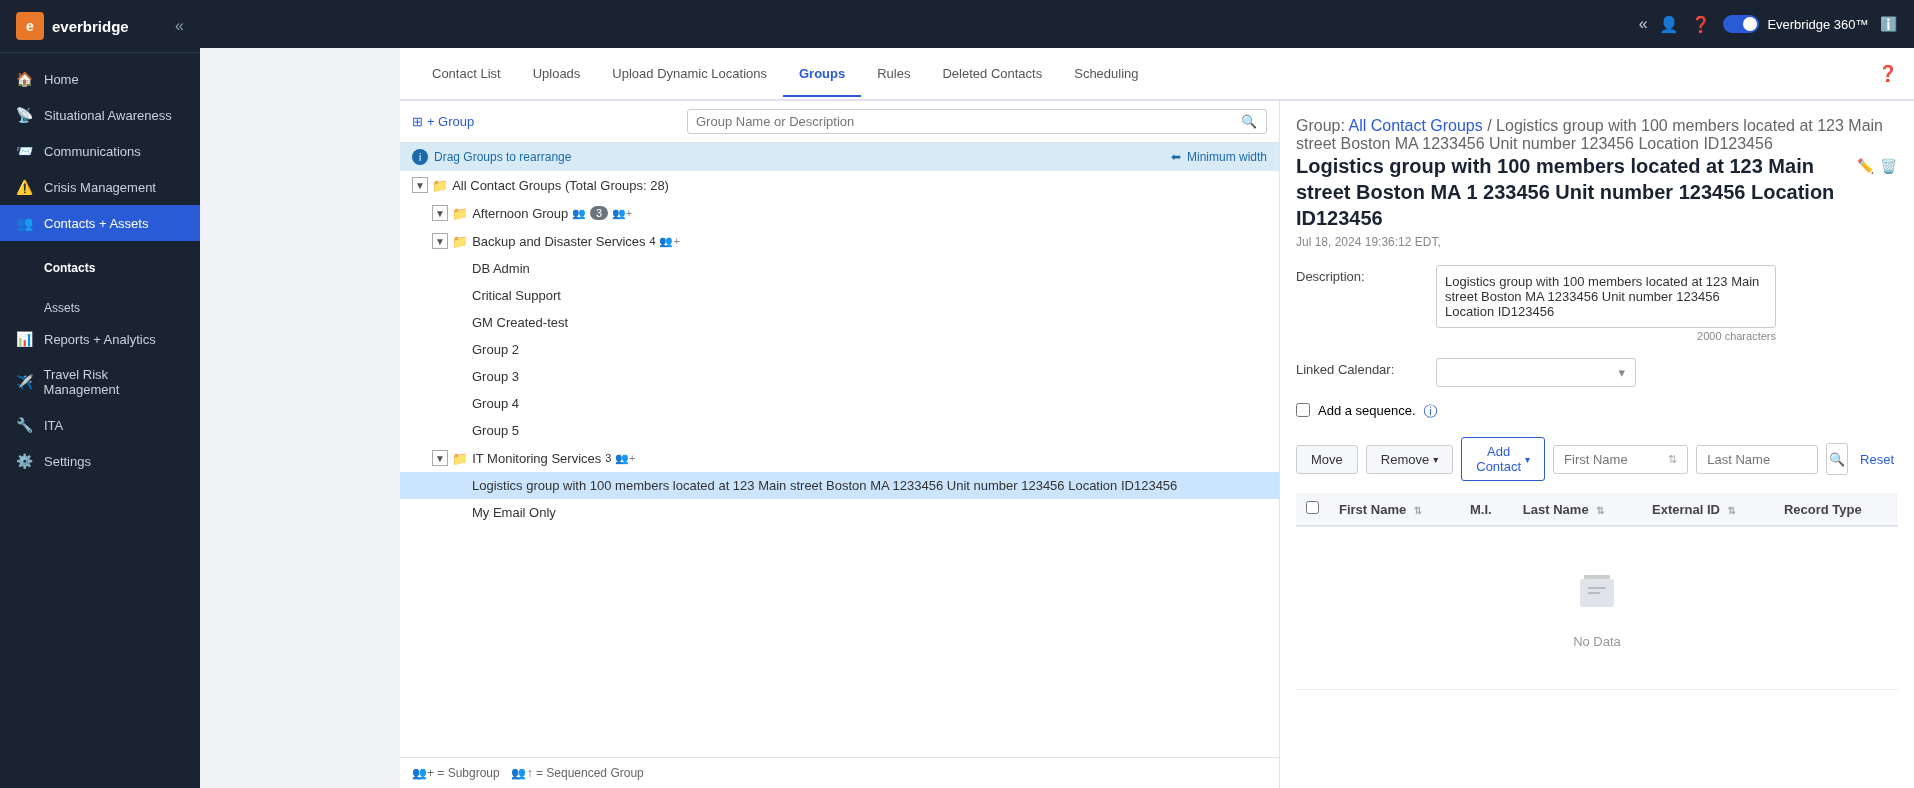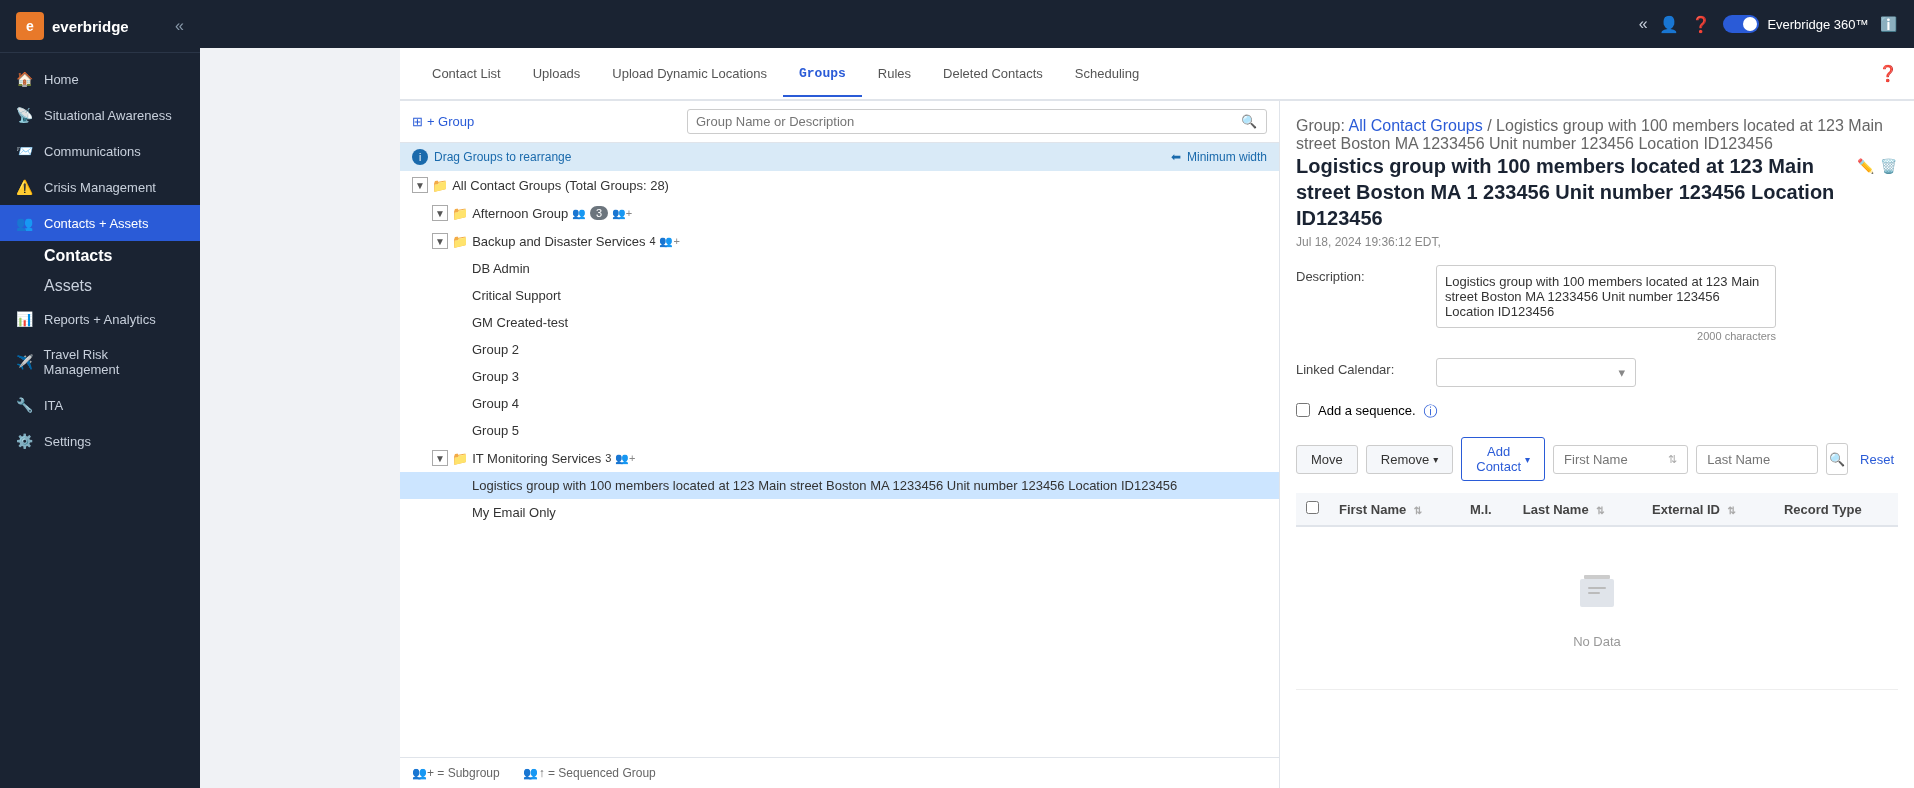--- a/index.html
+++ b/index.html
@@ -8,38 +8,38 @@
     
     .sidebar { width: 200px; background: #1a2332; color: #c8d0dc; display: flex; flex-direction: column; flex-shrink: 0; height: 100%; }
     .sidebar-logo { padding: 12px 16px; display: flex; align-items: center; justify-content: space-between; border-bottom: 1px solid #2a3547; }
     .sidebar-logo-text { color: white; font-size: 18px; font-weight: bold; display: flex; align-items: center; gap: 8px; }
     .logo-icon { width: 28px; height: 28px; background: #e8792a; border-radius: 4px; display: flex; align-items: center; justify-content: center; color: white; font-size: 14px; font-weight: bold; }
     .sidebar-collapse { color: #8899aa; cursor: pointer; font-size: 16px; }
     .sidebar-nav { flex: 1; overflow-y: auto; padding: 8px 0; }
     .nav-item { display: flex; align-items: center; gap: 10px; padding: 10px 16px; cursor: pointer; color: #c8d0dc; font-size: 13px; }
     .nav-item.active { background: #2a5bd7; color: white; }
     .nav-item .nav-icon { width: 18px; text-align: center; font-size: 14px; }
-    .nav-sub { padding: 6px 16px 6px 44px; cursor: pointer; color: #c8d0dc; font-size: 16px; }
+    .nav-sub { padding: 20px 16px 6px 44px; cursor: pointer; color: #c8d0dc; font-size: 12px; }
     .nav-sub.active-sub { color: white; font-weight: 600; }
 
     
     .top-header { position: absolute; top: 0; right: 0; left: 200px; height: 48px; background: #1a2332; display: flex; align-items: center; justify-content: flex-end; padding: 0 16px; gap: 12px; z-index: 10; }
     .header-icon { color: #c8d0dc; cursor: pointer; font-size: 16px; }
     .everbridge-toggle { display: flex; align-items: center; gap: 8px; color: white; font-size: 13px; }
     .toggle-switch { width: 36px; height: 18px; background: #2a5bd7; border-radius: 9px; position: relative; }
     .toggle-knob { width: 14px; height: 14px; background: white; border-radius: 50%; position: absolute; top: 2px; right: 2px; }
 
     
     .main { margin-left: 200px; margin-top: 48px; flex: 1; display: flex; flex-direction: column; height: calc(788px - 48px); background: white; overflow: hidden; }
 
     
     .tabs-bar { display: flex; align-items: center; border-bottom: 2px solid #e0e4ea; padding: 4px 16px; background: white; flex-shrink: 0; justify-content: space-between; }
     .tabs { display: flex; }
     .tab { padding: 14px 16px; cursor: pointer; color: #555; font-size: 13px; border-bottom: 2px solid transparent; margin-bottom: -2px; }
-    .tab.active { color: #2a5bd7; border-bottom-color: #2a5bd7; font-weight: 600; font-family: Liberation Mono, monospace; }
+    .tab.active { color: #2a5bd7; border-bottom-color: #2a5bd7; font-weight: 600; }
     .tab-help { color: #888; font-size: 16px; cursor: pointer; }
 
     
     .content-area { display: flex; flex: 1; overflow: hidden; }
 
     
     .groups-panel { width: 880px; display: flex; flex-direction: column; border-right: 1px solid #e0e4ea; flex-shrink: 0; }
     .groups-toolbar { display: flex; align-items: center; gap: 8px; padding: 8px 12px; border-bottom: 1px solid #e0e4ea; justify-content: space-between; }
     .add-group-btn { display: flex; align-items: center; gap: 4px; color: #2a5bd7; cursor: pointer; font-size: 13px; font-weight: 500; }
     .search-box { display: flex; align-items: center; flex: 1; max-width: 580px; border: 1px solid #ccc; border-radius: 3px; padding: 4px 8px; background: white; }
@@ -49,21 +49,21 @@
     .info-circle { background: #1a6aac; color: white; border-radius: 50%; width: 16px; height: 16px; display: flex; align-items: center; justify-content: center; font-size: 10px; flex-shrink: 0; }
     .groups-list { flex: 1; overflow-y: auto; position: relative; }
 
     
     .group-item { display: flex; align-items: center; padding: 6px 12px; cursor: pointer; color: #333; font-size: 13px; }
     .group-item.selected { background: #cce5ff; }
     .expand-icon { width: 16px; height: 16px; border: 1px solid #aaa; display: inline-flex; align-items: center; justify-content: center; font-size: 10px; cursor: pointer; margin-right: 4px; flex-shrink: 0; color: #555; }
     .folder-icon { margin-right: 4px; font-size: 13px; }
     .group-badge { background: #6c757d; color: white; border-radius: 10px; padding: 1px 6px; font-size: 11px; margin-left: 4px; }
     .seq-icon { font-size: 11px; color: #888; margin-left: 4px; }
-    .groups-footer { padding: 8px 12px; border-top: 1px solid #e0e4ea; font-size: 12px; color: #666; display: flex; align-items: center; gap: 24px; flex-shrink: 0; }
+    .groups-footer { padding: 8px 12px; border-top: 1px solid #e0e4ea; font-size: 12px; color: #666; display: flex; align-items: center; gap: 12px; flex-shrink: 0; }
 
     
     .group-detail { flex: 1; overflow-y: auto; padding: 16px; background: white; }
     .breadcrumb { font-size: 16px; color: #666; }
     .breadcrumb a { color: #2a5bd7; cursor: pointer; text-decoration: none; }
     .group-title { font-size: 20px; font-weight: 600; color: #1a2332; margin-bottom: 4px; display: flex; align-items: flex-start; gap: 8px; line-height: 1.3; }
     .group-title-actions { display: flex; gap: 6px; flex-shrink: 0; margin-top: 4px; }
     .edit-icon-btn, .delete-icon-btn { cursor: pointer; color: #666; font-size: 14px; }
     .group-timestamp { color: #888; font-size: 12px; margin-bottom: 16px; }
     .detail-row { display: flex; align-items: flex-start; margin-bottom: 16px; }

